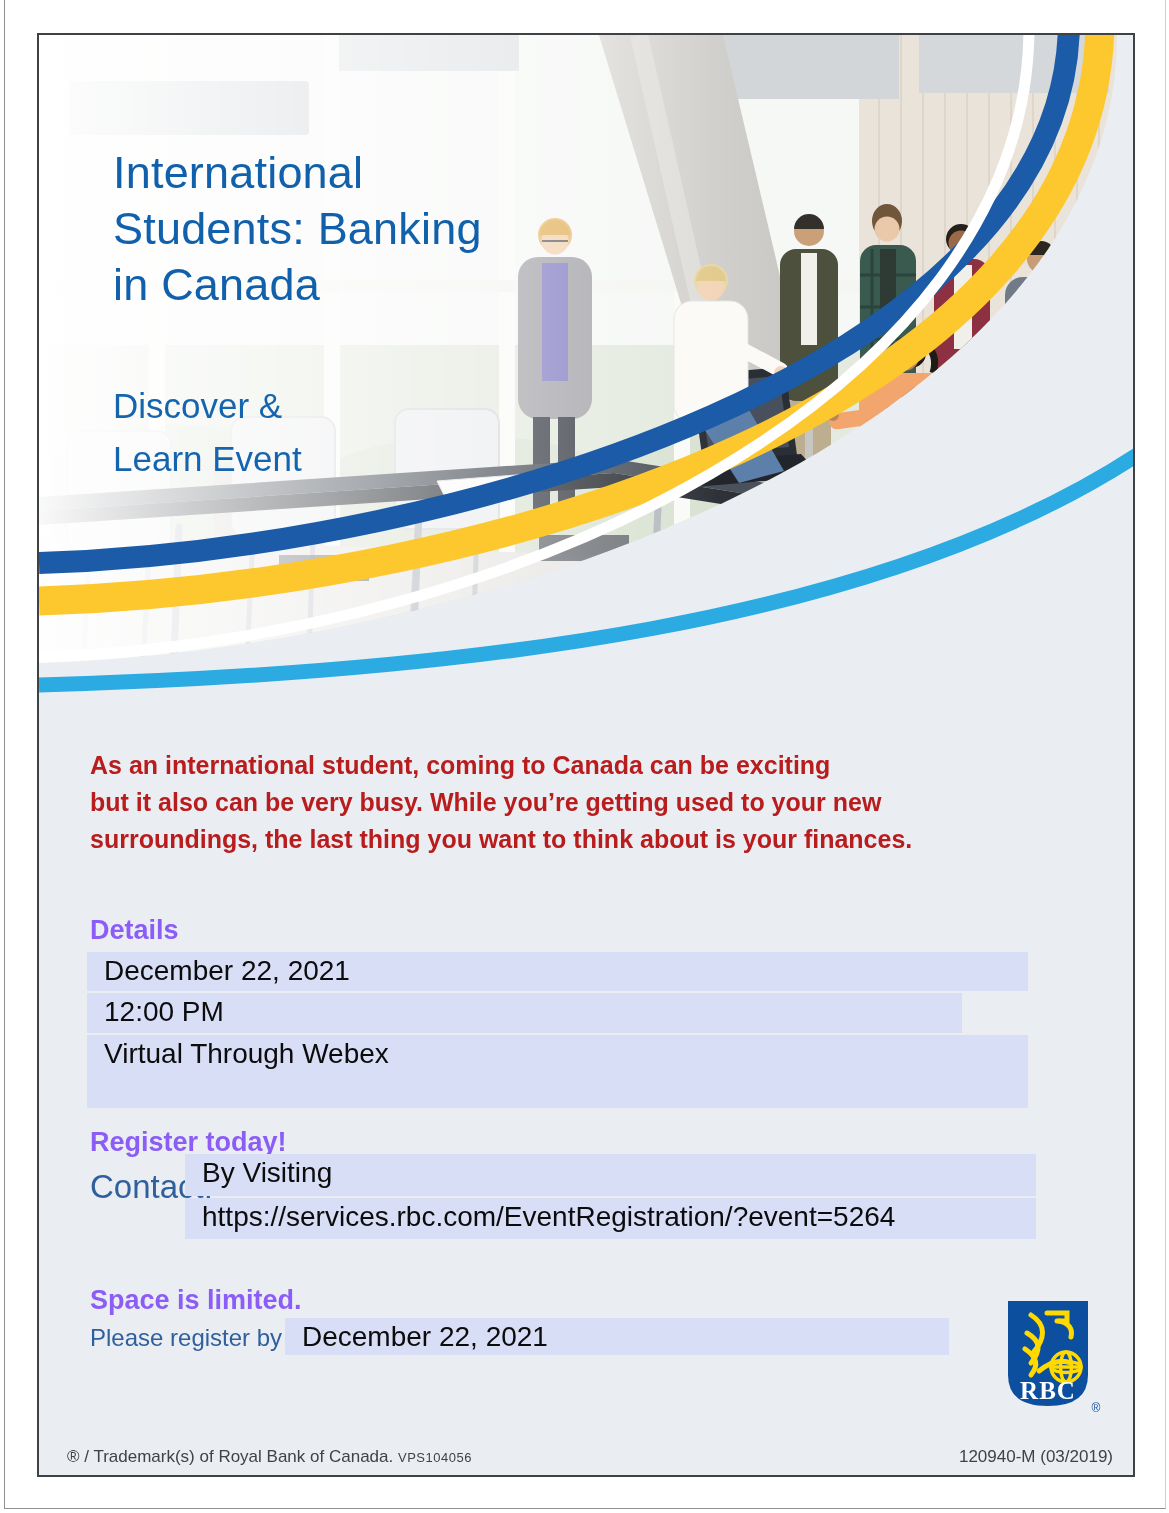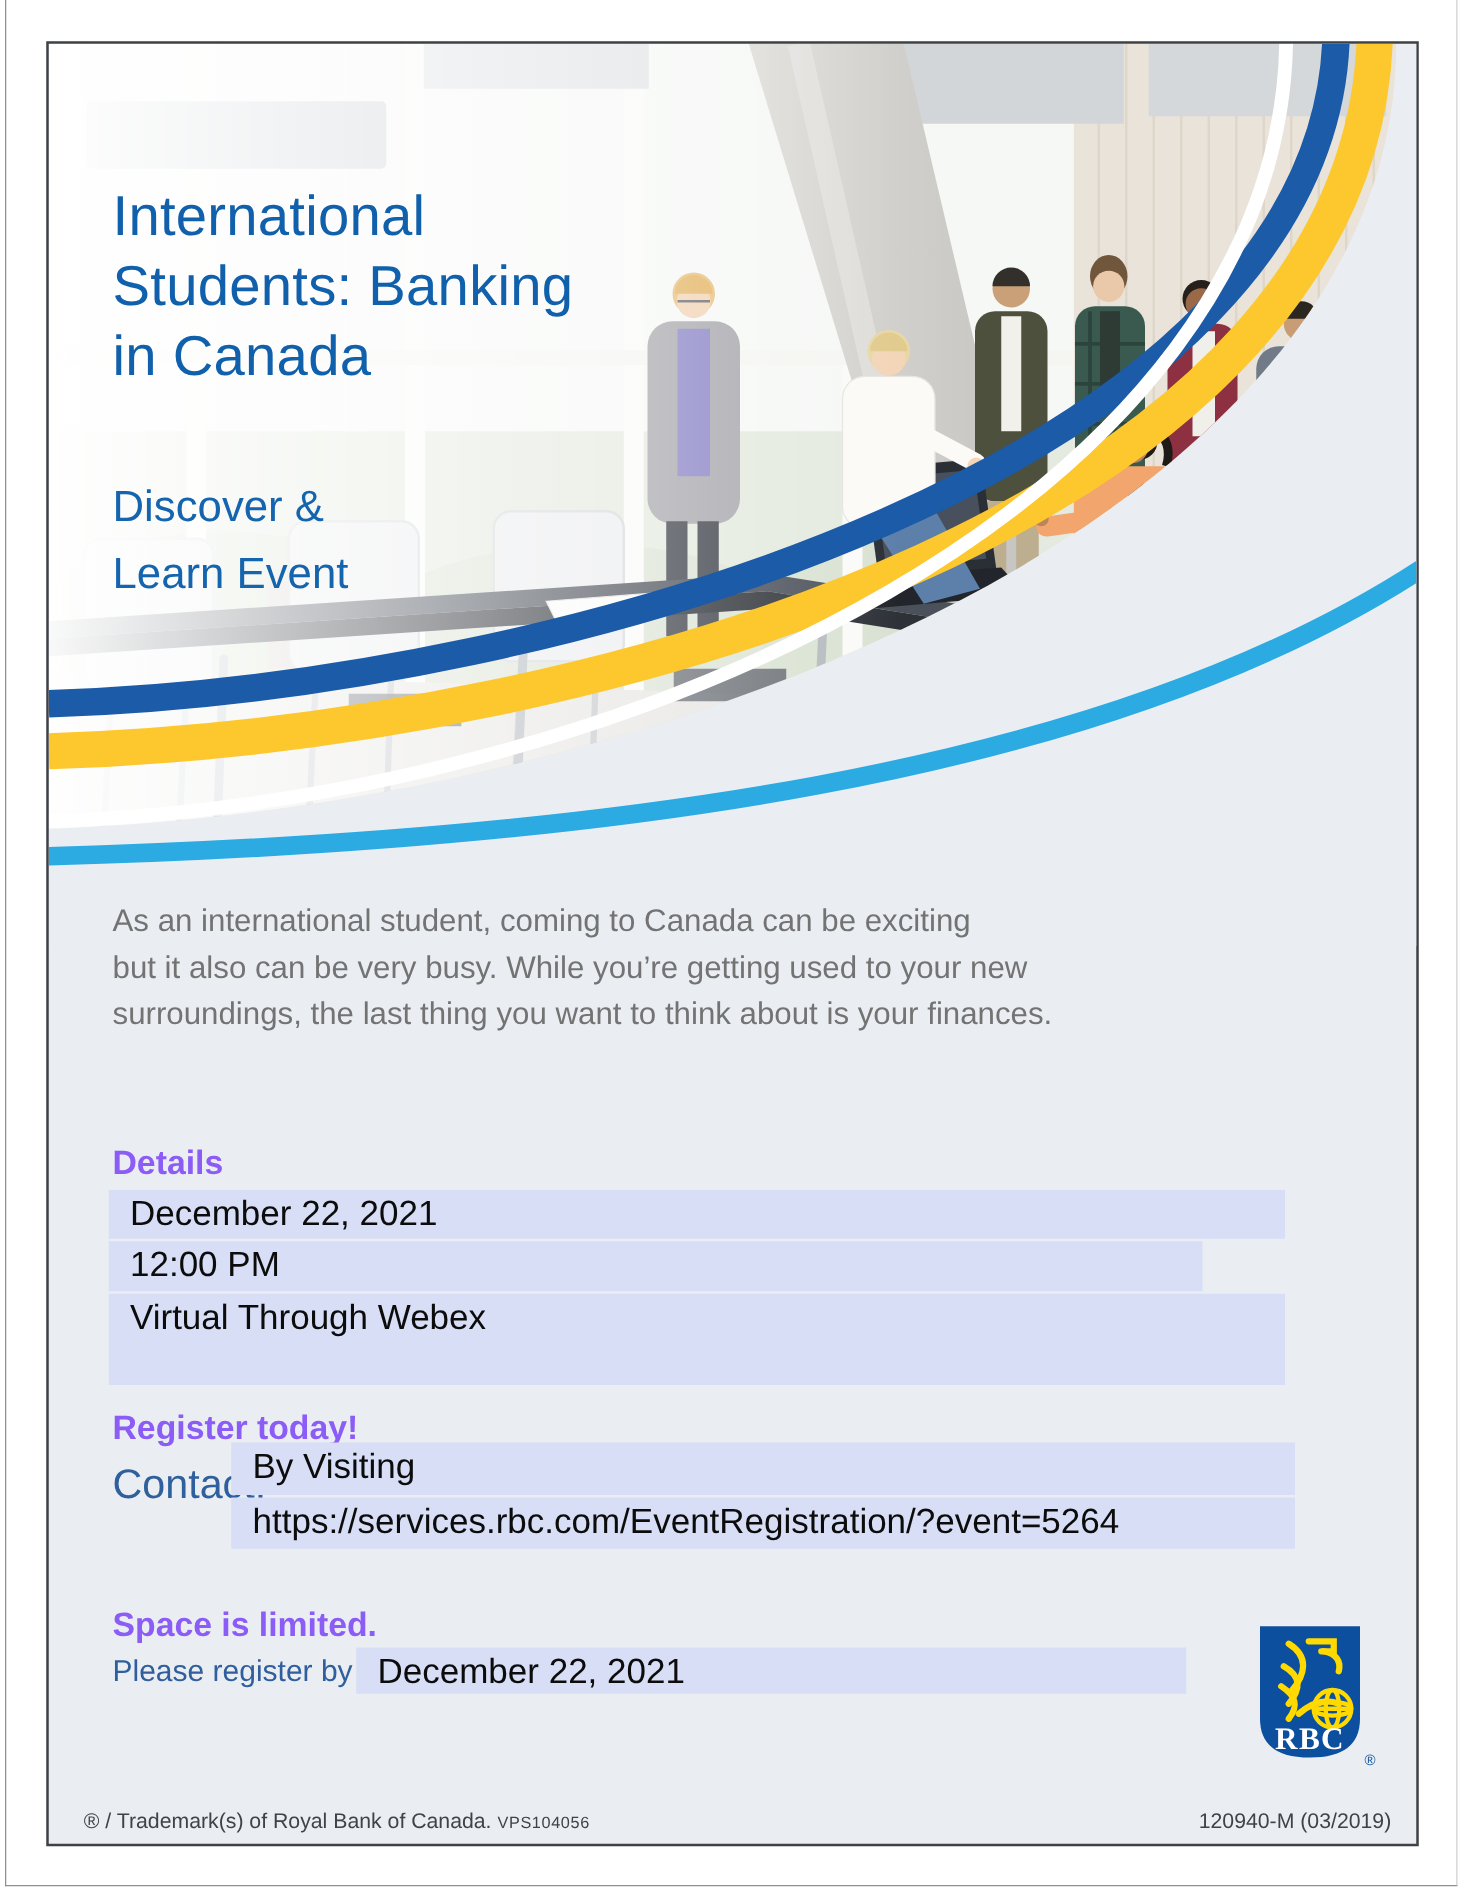--- a/index.html
+++ b/index.html
@@ -5,22 +5,22 @@
   html,body{margin:0;padding:0;background:#ffffff;}
   body{width:1169px;height:1513px;position:relative;font-family:"Liberation Sans",sans-serif;}
   .outer-frame{position:absolute;left:4px;top:0;right:3px;bottom:4px;
     border-left:1px solid #8f8f8f;border-bottom:1px solid #8f8f8f;border-right:1px solid #cfcfcf;pointer-events:none;}
   .flyer{position:absolute;left:37px;top:33px;width:1098px;height:1444px;
     background:#eaeef3;border:2px solid #3f4245;box-sizing:border-box;overflow:hidden;}
   .hero{position:absolute;left:0;top:0;width:1098px;height:722px;}
   .hero svg{display:block;}
   .hero-title{position:absolute;left:51px;top:110px;color:#1060ab;font-size:45px;line-height:56px;font-weight:500;letter-spacing:.2px;}
   .hero-sub{position:absolute;left:51px;top:344px;color:#1565ae;font-size:35px;line-height:53px;font-weight:500;}
-  .hero-title span,.hero-sub span{display:block;white-space:nowrap;}
-  .intro{position:absolute;left:51px;top:684px;color:#737373;font-size:25px;line-height:37px;font-weight:400;}
+  .hero-title span,.hero-sub span{display:block;white-space:nowrap;margin-left:23px;}
+  .intro{position:absolute;left:51px;top:712px;color:#b91c1c;font-size:25px;line-height:37px;font-weight:700;}
   .intro span{display:block;white-space:nowrap;}
   .h-blue{position:absolute;color:#8b5cf6;font-size:27px;font-weight:700;white-space:nowrap;}
   .lbl-blue{position:absolute;color:#2f5f9d;font-size:33px;font-weight:500;white-space:nowrap;}
   .field{position:absolute;background:#d8def6;box-sizing:border-box;color:#0c0c0c;
     font-size:28px;font-family:"Liberation Sans",sans-serif;white-space:nowrap;overflow:hidden;}
   .field .txt{display:block;padding:3px 0 0 17px;}
   #f-date{left:48px;top:917px;width:941px;height:39px;}
   #f-time{left:48px;top:958px;width:875px;height:40px;}
   #f-loc{left:48px;top:1000px;width:941px;height:73px;}
   #r-line1{left:146px;top:1119px;width:851px;height:42px;}

